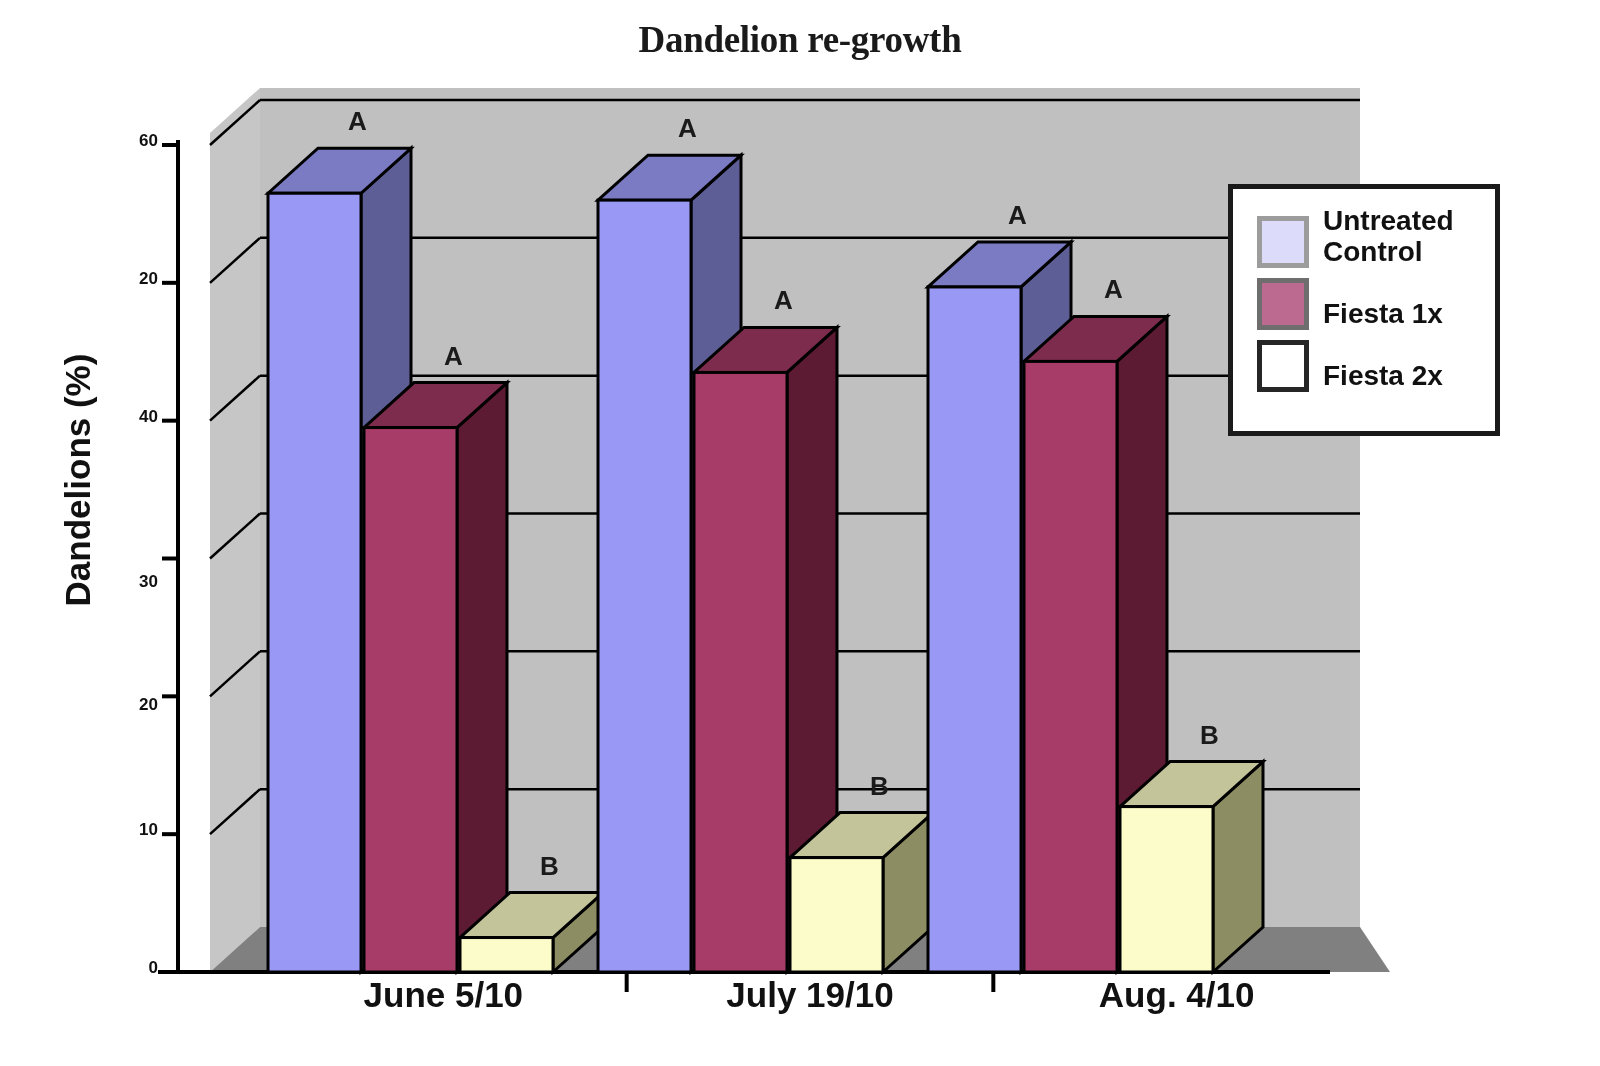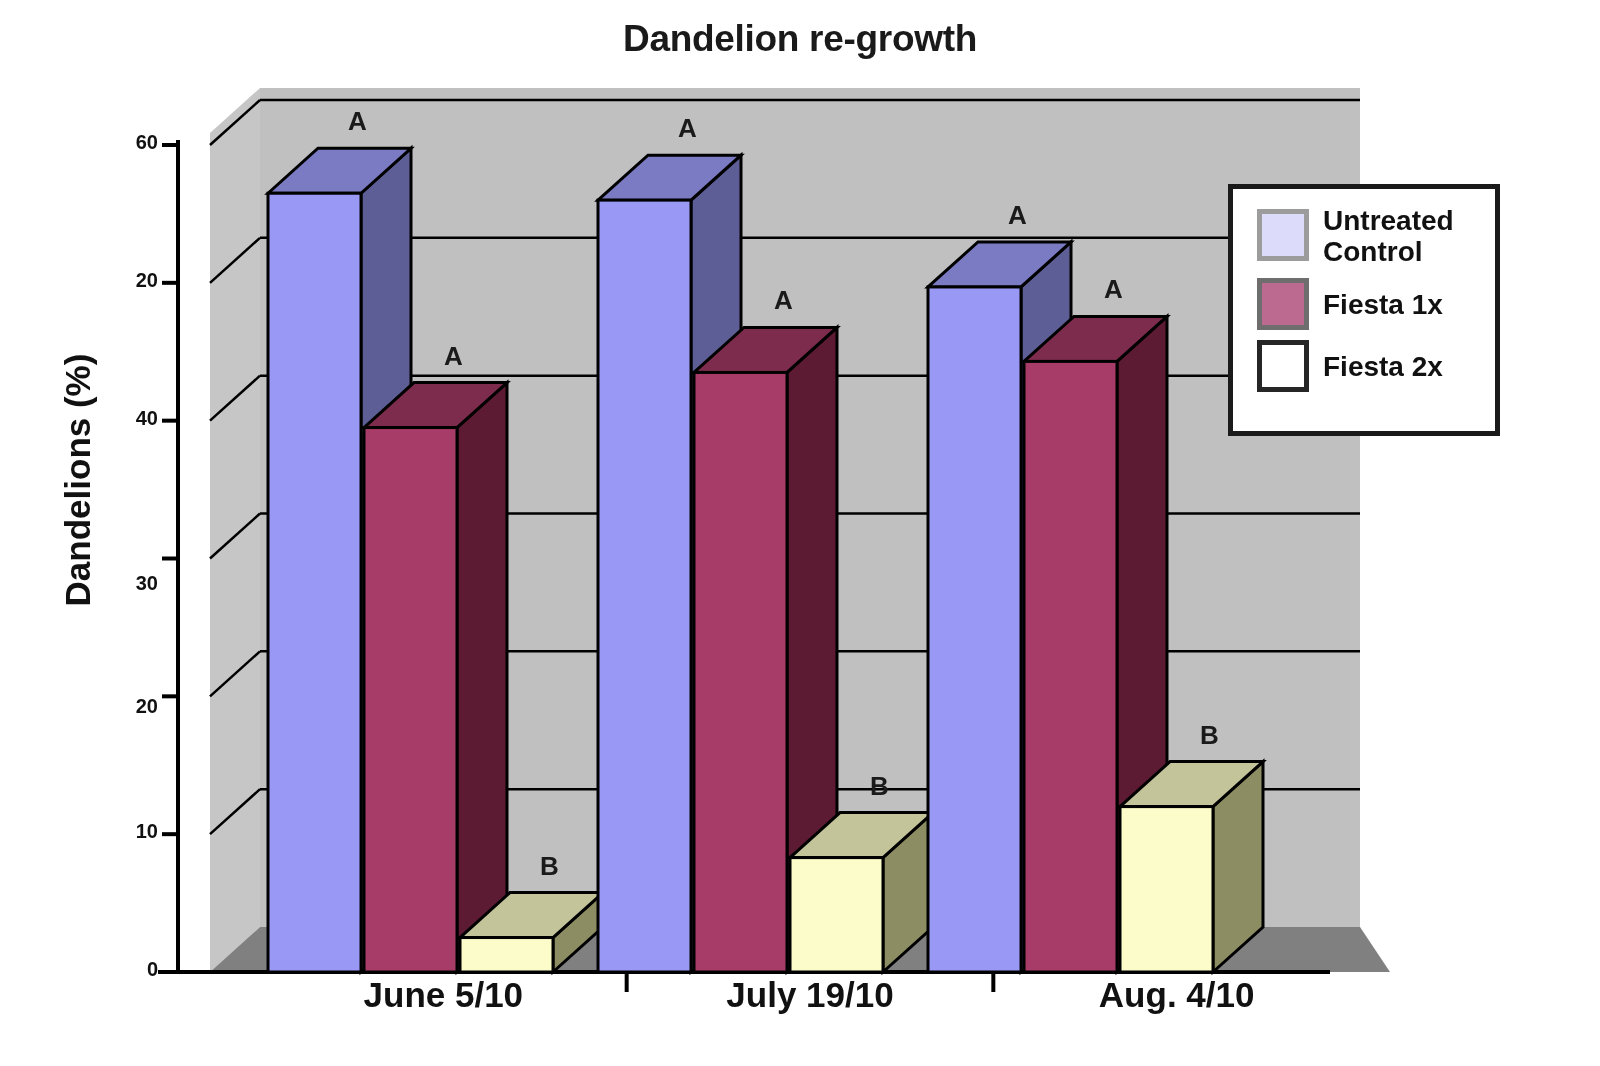--- a/index.html
+++ b/index.html
@@ -8,59 +8,60 @@
     font-family:"Liberation Sans",sans-serif;
     overflow:hidden;position:relative;
   }
   #root{position:absolute;inset:0;}
 
   
   .chart-title{
     position:absolute;left:0;top:18px;width:1600px;
     text-align:center;font-size:37px;font-weight:bold;color:#1a1a1a;
     letter-spacing:-0.3px;
+    font-family:Liberation Serif, serif;
   }
 
   
   .y-axis-title{
     position:absolute;left:-62px;top:460px;width:280px;
     transform:rotate(-90deg);transform-origin:center center;
     text-align:center;font-size:35px;font-weight:bold;color:#111;
   }
 
   
   
   .plot{position:absolute;left:0;top:0;width:1600px;height:1066px;}
 
   svg.canvas{position:absolute;left:0;top:0;width:1600px;height:1066px;}
 
   
   .tick-label{
     position:absolute;width:60px;text-align:right;
-    font-size:20px;font-weight:bold;color:#111;
+    font-size:17px;font-weight:bold;color:#111;
     font-family:"Liberation Sans",sans-serif;
   }
   
   .cat-label{
     position:absolute;top:975px;width:320px;text-align:center;
     font-size:35px;font-weight:bold;color:#111;
   }
   
   .sig-letter{
     position:absolute;width:40px;text-align:center;
     font-size:26px;font-weight:bold;color:#1a1a1a;
   }
 
   
   .legend{
     position:absolute;left:1228px;top:184px;width:272px;height:252px;
     background:#ffffff;border:5px solid #1a1a1a;box-sizing:border-box;
     padding:14px 0 0 16px;
   }
-  .legend-row{display:flex;align-items:center;margin-bottom:10px;padding-left:8px;}
+  .legend-row{display:flex;align-items:flex-end;margin-bottom:10px;padding-left:8px;}
   .legend-swatch{
     width:52px;height:52px;box-sizing:border-box;flex:0 0 auto;margin-right:14px;
   }
   .legend-text{
     font-size:28px;font-weight:bold;color:#111;line-height:1.12;
     padding-top:2px;max-width:170px;
   }
 </style>
 </head>
 <body>

